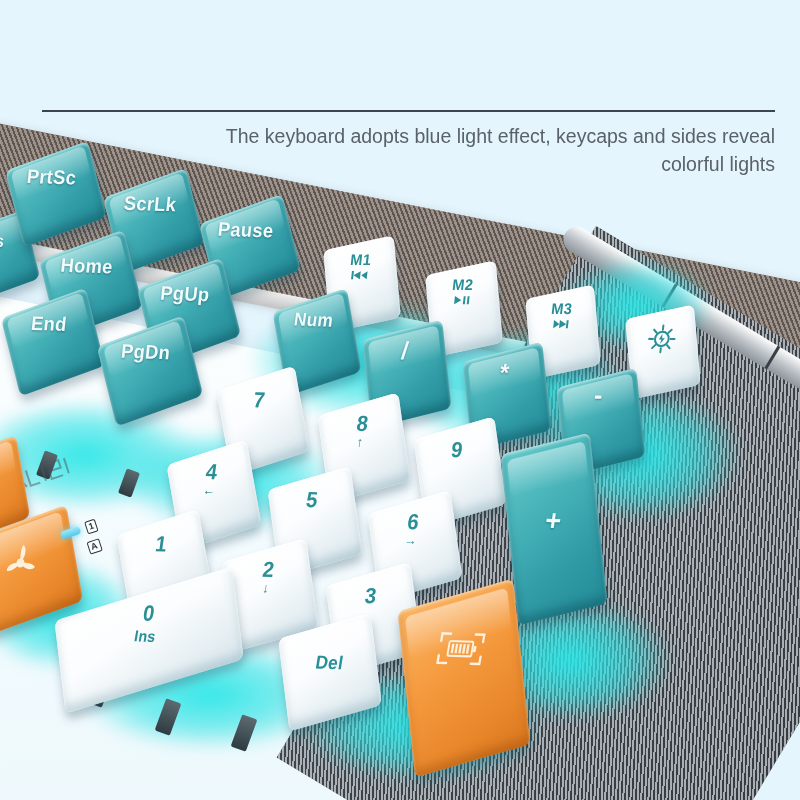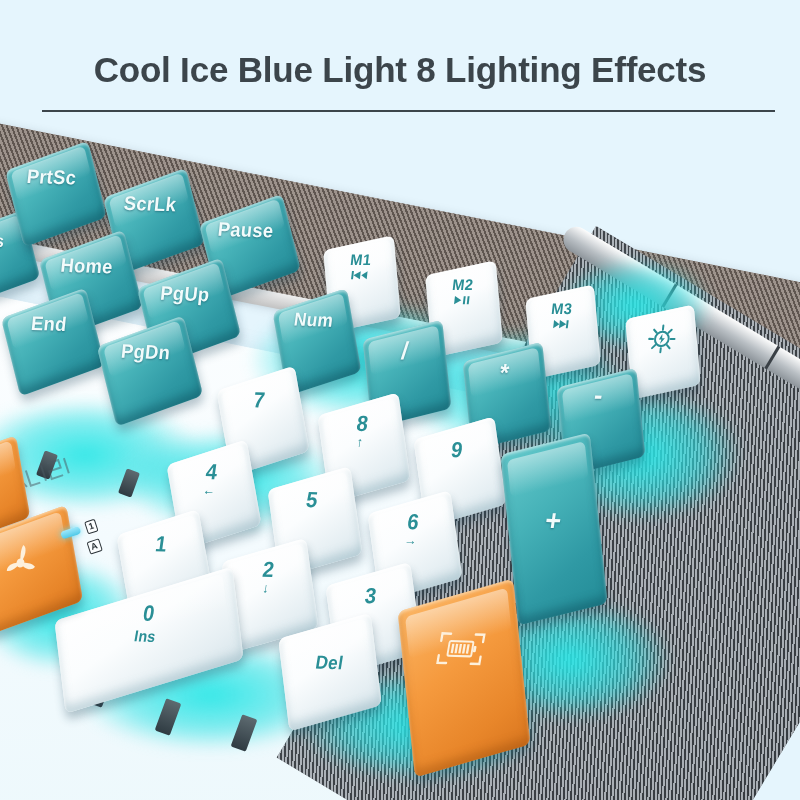--- a/index.html
+++ b/index.html
@@ -466,15 +466,15 @@
 
   <div class="led-group" style="left:60px; top:532px; transform:rotate(-18deg);">
     <div class="led-pill" style="left:0; top:0;"></div>
     <div class="led-tag" style="left:26px; top:-2px;">1</div>
     <div class="led-tag" style="left:22px; top:18px;">A</div>
   </div>
 
 </div>
 
 <div class="header">
-  <div class="title">Cool Ice Blue Light  8 Lighting Effects</div>
   <div class="title-rule"></div>
+  <div class="subtitle">The keyboard adopts blue light effect, keycaps and sides reveal colorful lights</div>
 </div>
 
 </body></html>

